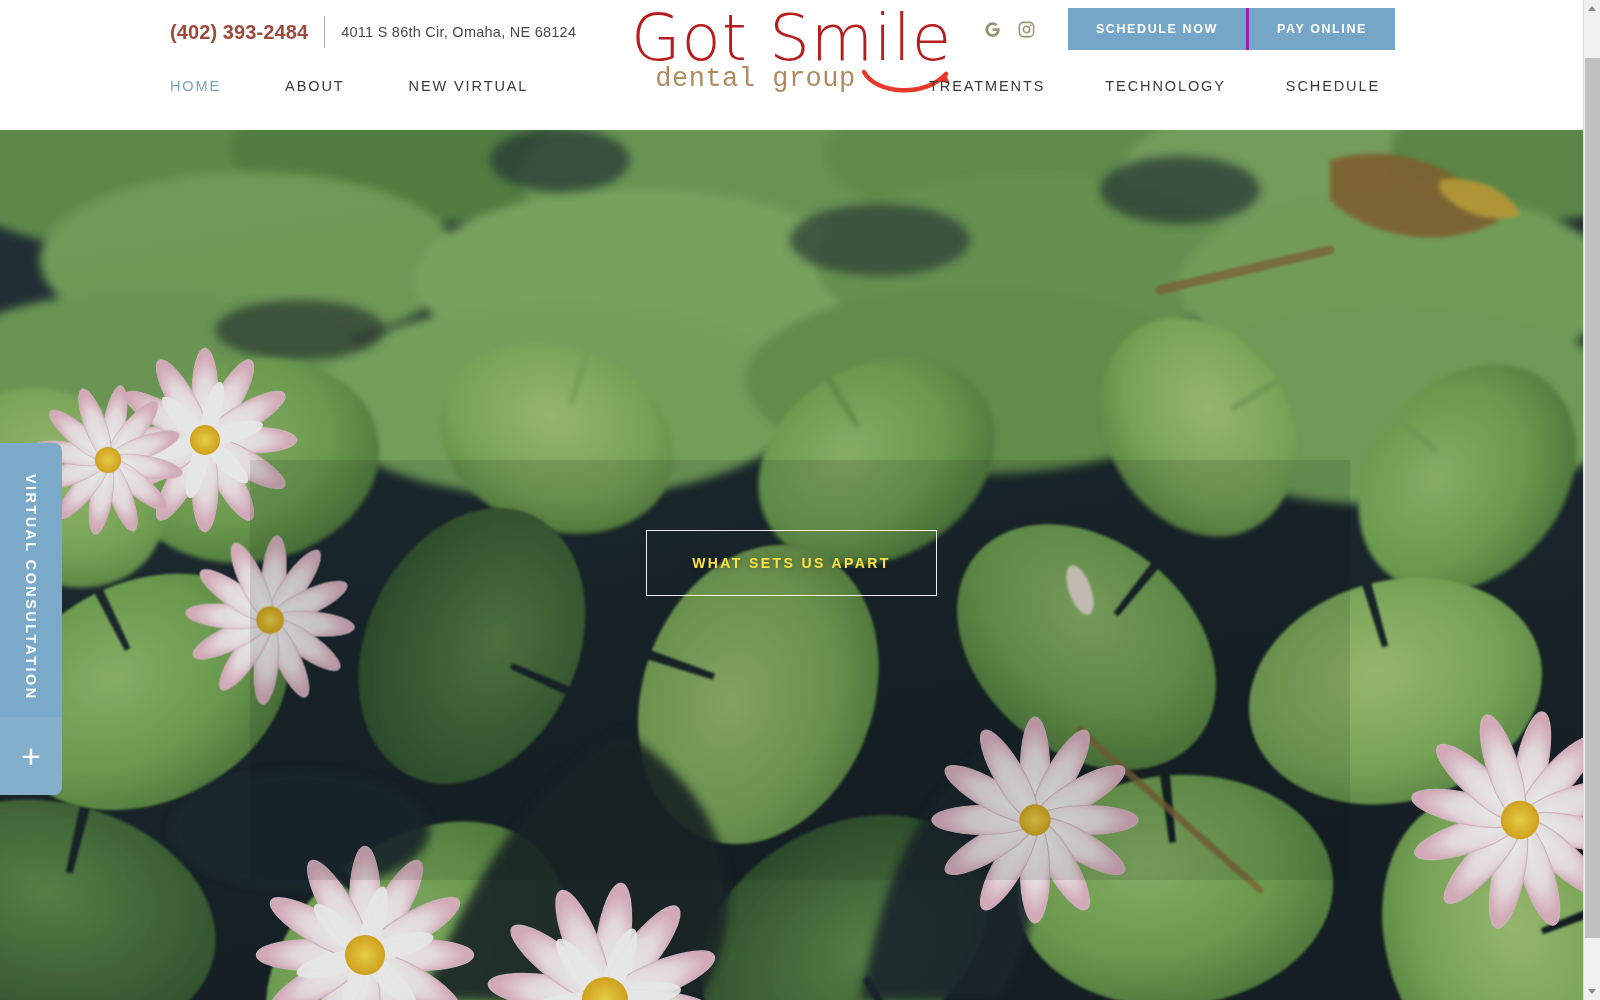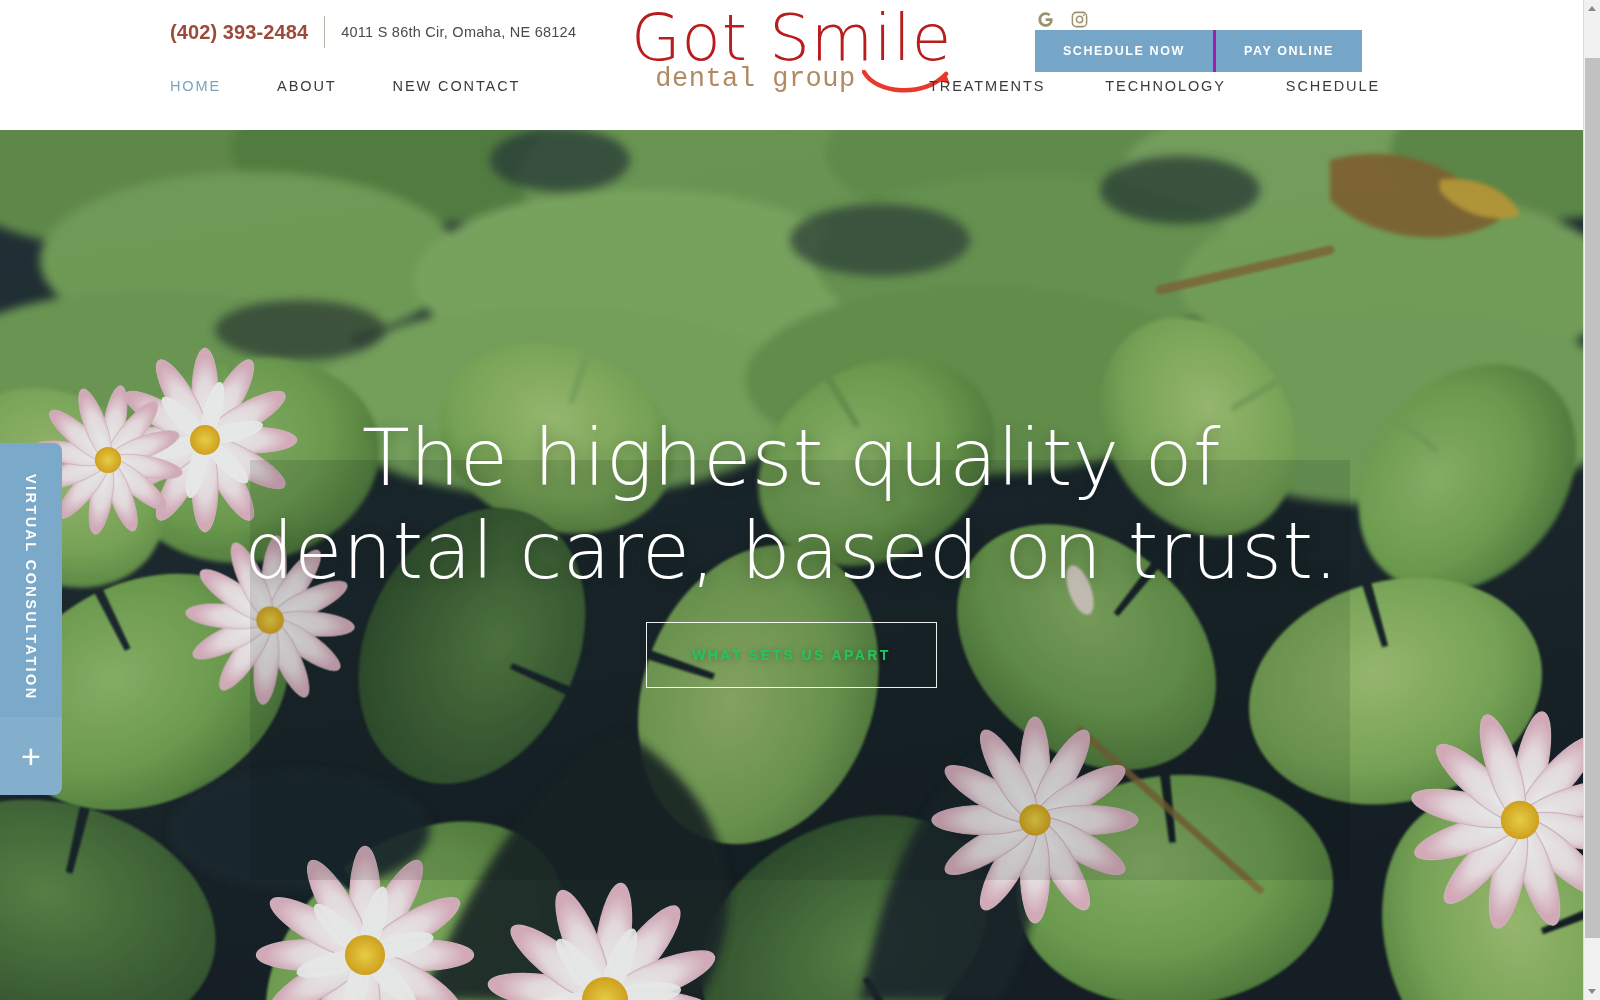--- a/index.html
+++ b/index.html
@@ -55,39 +55,39 @@
     font-family:Liberation Mono, monospace;
     font-size:27px; font-weight:300; color:#b08a61;
     letter-spacing:.5px; position:relative; left:-36px; top:-2px;
   }
   .logo-swoosh {
     position:absolute; right:28px; top:2px; width:92px; height:30px;
   }
 
   
   .top-right {
-    position:absolute; right:221px; top:8px;
-    display:flex; align-items:flex-start; gap:0;flex-direction:column;
+    position:absolute; right:188px; top:8px;
+    display:flex; align-items:center; gap:0;
   }
   .social { display:flex; align-items:center; gap:12px; margin-right:30px; }
   .social-icon {
     width:22px; height:22px; display:flex; align-items:center; justify-content:center;
     color:#9b9271; cursor:pointer;
   }
   .cta-group { display:flex; height:42px; background:#75a6c8; }
   .cta-btn {
     display:flex; align-items:center; justify-content:center;
     color:#fff; font-size:12.5px; font-weight:bold; letter-spacing:1.6px;
     padding:0 28px; cursor:pointer; white-space:nowrap; background:#75a6c8;
   }
   .cta-btn.second { border-left:3px solid #a21caf; }
 
   
   .nav-row { position:absolute; top:70px; left:0; width:100%; height:50px; }
-  .nav-left { position:absolute; left:170px; top:8px; display:flex; gap:8px; }
+  .nav-left { position:absolute; left:170px; top:8px; display:flex; gap:16px; }
   .nav-right { position:absolute; right:203px; top:8px; display:flex; gap:12px; }
   .nav-item {
     position:relative;
     font-size:14.5px; letter-spacing:1.9px; color:#3b3b3b;
     padding:0 24px; cursor:pointer; white-space:nowrap;
   }
   .nav-left .nav-item:first-child { padding-left:0; }
   .nav-right .nav-item:last-child { padding-right:0; }
   .nav-item.active { color:#7ea3bd; }
 
@@ -105,21 +105,21 @@
   .hero-title {
     font-family:"DejaVu Sans", sans-serif;
     font-weight:300; color:#ffffff;
     font-size:78px; line-height:1.18; text-align:center;
     letter-spacing:.5px; text-shadow:0 2px 14px rgba(0,0,0,.28);
     max-width:1100px;
   }
   .hero-btn {
     margin-top:25px;
     border:1px solid rgba(255,255,255,.92);
-    color:#22c55e; font-size:14px; font-weight:bold; letter-spacing:2.4px;
+    color:#fde047; font-size:14px; font-weight:bold; letter-spacing:2.4px;
     padding:24px 45px; cursor:pointer; background:transparent;
     text-shadow:0 1px 6px rgba(0,0,0,.3);
   }
 
   
   .vc-tab {
     position:absolute; left:0; top:313px; width:62px; height:352px;
     background:#7aa9c9; border-radius:0 8px 8px 0; z-index:30;
     display:flex; flex-direction:column; align-items:center;
     cursor:pointer; overflow:hidden;
@@ -205,21 +205,21 @@
             <div class="cta-btn">SCHEDULE NOW</div>
             <div class="cta-btn second">PAY ONLINE</div>
           </div>
         </div>
       </div>
 
       <nav class="nav-row">
         <div class="nav-left">
           <a class="nav-item active">HOME</a>
           <a class="nav-item">ABOUT</a>
-          <a class="nav-item">NEW CONTACT</a>
+          <a class="nav-item">NEW VIRTUAL</a>
         </div>
         <div class="nav-right">
           <a class="nav-item">TREATMENTS</a>
           <a class="nav-item">TECHNOLOGY</a>
           <a class="nav-item">SCHEDULE</a>
         </div>
       </nav>
     </header>
 
     <section class="hero">
@@ -727,24 +727,20 @@
           <g transform="translate(1080,460) rotate(-20)" filter="url(#soft3)">
             <ellipse rx="11" ry="26" fill="#f2e6dc"></ellipse>
           </g>
         </g>
 
         <rect width="1583" height="870" fill="#0d1a14" opacity=".10"></rect>
         <rect x="250" y="330" width="1100" height="420" fill="#0a1410" opacity=".12"></rect>
       </svg>
 
       <div class="hero-content">
-        <h1 class="hero-title">
-          <span>The highest quality of</span><br>
-          <span>dental care, based on trust.</span>
-        </h1>
         <button class="hero-btn">WHAT SETS US APART</button>
       </div>
 
       <div class="vc-tab">
         <div class="vc-label">VIRTUAL CONSULTATION</div>
         <div class="vc-plus">+</div>
       </div>
     </section>
   </div>
 

